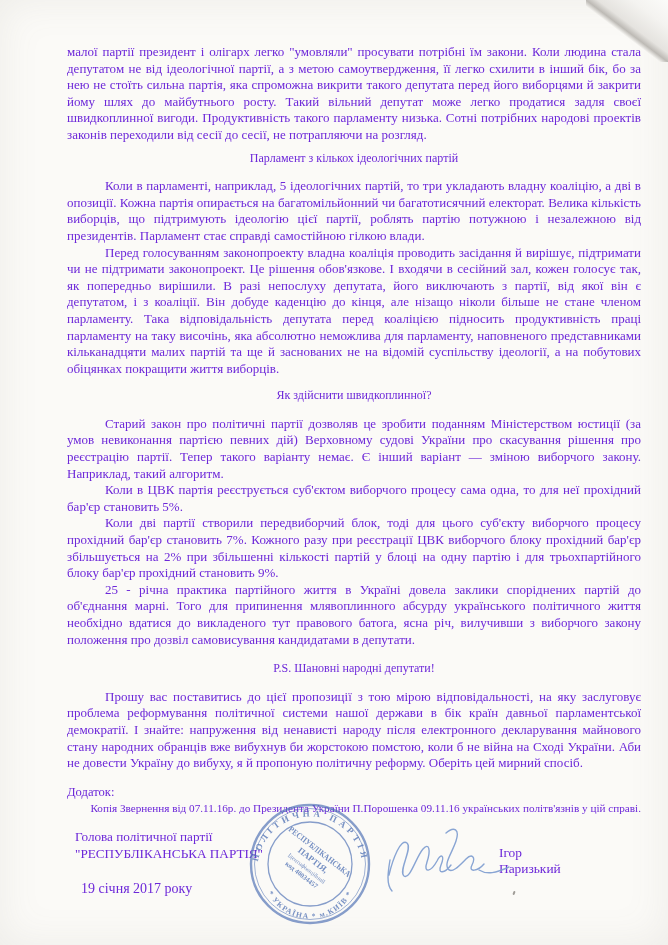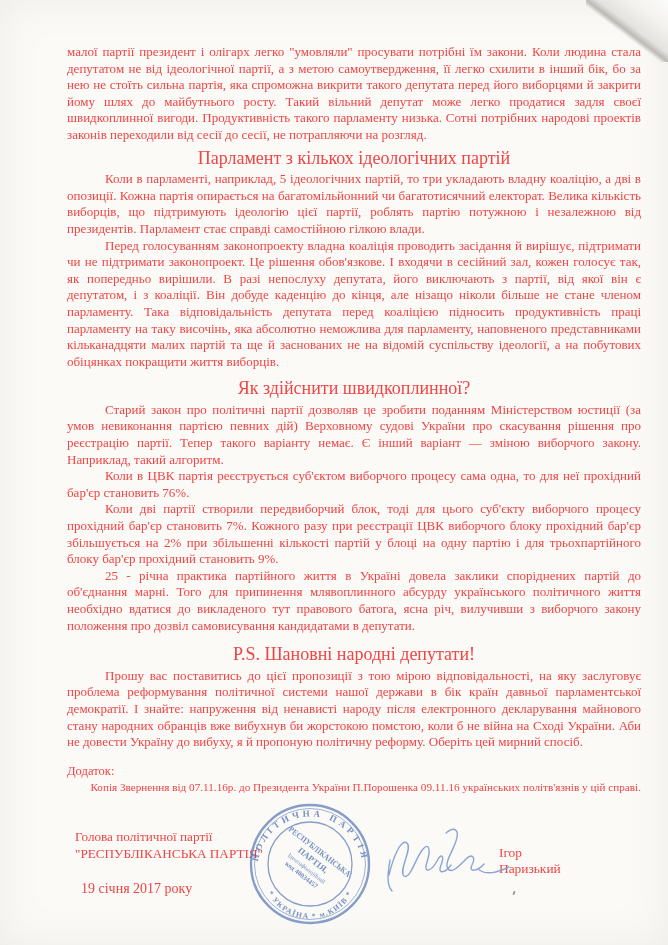--- a/index.html
+++ b/index.html
@@ -1,35 +1,35 @@
 <!DOCTYPE html>
 <html><head>
 <meta charset="utf-8">
 <style>
   html,body { margin:0; padding:0; background:#e9e7e3; }
   .page {
     position:relative; width:668px; height:945px; margin:0 auto;
     background:#fbfaf7; overflow:hidden;
     font-family:"Liberation Serif","DejaVu Serif",serif;
-    color:#ef4444;
+    color:#6d28d9;
     box-shadow: inset 0 0 40px rgba(120,115,105,.10);
   }
   .corner-fold {
     position:absolute; top:0; right:0; width:82px; height:62px;
     background: linear-gradient(to top right,
       rgba(0,0,0,0) 45%, #bdbab5 50%, #e5e3df 57%, #f4f3f0 78%, #fbfbf9 100%);
   }
   .content { position:absolute; left:67px; top:44px; width:574px; }
   .body-p {
     margin:0; font-size:13px; line-height:16.6px;
     text-align:justify; text-indent:38px;
   }
   .no-indent { text-indent:0; }
   .heading {
-    margin:5px; font-size:18px; line-height:16.6px; font-weight:400;
+    margin:12px; font-size:12px; line-height:16.6px; font-weight:400;
     text-align:center;
   }
   .gap-sm { margin-top:6px; }
   .gap-md { margin-top:10px; }
   .gap-lg { margin-top:12px; }
   .attachment { margin-top:13px; }
   .attachment-label {
     font-size:12.6px; line-height:15px; margin:0;
   }
   .attachment-desc {
@@ -54,21 +54,21 @@
 
   <div class="content">
     <p class="body-p no-indent">малої партії президент і олігарх легко "умовляли" просувати потрібні їм закони. Коли людина стала депутатом не від ідеологічної партії, а з метою самоутвердження, її легко схилити в інший бік, бо за нею не стоїть сильна партія, яка спроможна викрити такого депутата перед його виборцями й закрити йому шлях до майбутнього росту. Такий вільний депутат може легко продатися задля своєї швидкоплинної вигоди. Продуктивність такого парламенту низька. Сотні потрібних народові проектів законів переходили від сесії до сесії, не потрапляючи на розгляд.</p>
 
     <p class="heading gap-sm">Парламент з кількох ідеологічних партій</p>
     <p class="body-p">Коли в парламенті, наприклад, 5 ідеологічних партій, то три укладають владну коаліцію, а дві в опозиції. Кожна партія опирається на багатомільйонний чи багатотисячний електорат. Велика кількість виборців, що підтримують ідеологію цієї партії, роблять партію потужною і незалежною від президентів. Парламент стає справді самостійною гілкою влади.</p>
     <p class="body-p">Перед голосуванням законопроекту владна коаліція проводить засідання й вирішує, підтримати чи не підтримати законопроект. Це рішення обов'язкове. І входячи в сесійний зал, кожен голосує так, як попередньо вирішили. В разі непослуху депутата, його виключають з партії, від якої він є депутатом, і з коаліції. Він добуде каденцію до кінця, але нізащо ніколи більше не стане членом парламенту. Така відповідальність депутата перед коаліцією підносить продуктивність праці парламенту на таку височінь, яка абсолютно неможлива для парламенту, наповненого представниками кільканадцяти малих партій та ще й заснованих не на відомій суспільству ідеології, а на побутових обіцянках покращити життя виборців.</p>
 
     <p class="heading gap-md">Як здійснити швидкоплинної?</p>
     <p class="body-p">Старий закон про політичні партії дозволяв це зробити поданням Міністерством юстиції (за умов невиконання партією певних дій) Верховному судові України про скасування рішення про реєстрацію партії. Тепер такого варіанту немає. Є інший варіант — зміною виборчого закону. Наприклад, такий алгоритм.</p>
-    <p class="body-p">Коли в ЦВК партія реєструється суб'єктом виборчого процесу сама одна, то для неї прохідний бар'єр становить 76%.</p>
+    <p class="body-p">Коли в ЦВК партія реєструється суб'єктом виборчого процесу сама одна, то для неї прохідний бар'єр становить 5%.</p>
     <p class="body-p">Коли дві партії створили передвиборчий блок, тоді для цього суб'єкту виборчого процесу прохідний бар'єр становить 7%. Кожного разу при реєстрації ЦВК виборчого блоку прохідний бар'єр збільшується на 2% при збільшенні кількості партій у блоці на одну партію і для трьохпартійного блоку бар'єр прохідний становить 9%.</p>
     <p class="body-p">25 - річна практика партійного життя в Україні довела заклики споріднених партій до об'єднання марні. Того для припинення млявоплинного абсурду українського політичного життя необхідно вдатися до викладеного тут правового батога, ясна річ, вилучивши з виборчого закону положення про дозвіл самовисування кандидатами в депутати.</p>
 
     <p class="heading gap-lg">P.S. Шановні народні депутати!</p>
     <p class="body-p">Прошу вас поставитись до цієї пропозиції з тою мірою відповідальності, на яку заслуговує проблема реформування політичної системи нашої держави в бік країн давньої парламентської демократії. І знайте: напруження від ненависті народу після електронного декларування майнового стану народних обранців вже вибухнув би жорстокою помстою, коли б не війна на Сході України. Аби не довести Україну до вибуху, я й пропоную політичну реформу. Оберіть цей мирний спосіб.</p>
 
     <div class="attachment">
       <p class="attachment-label">Додаток:</p>
       <p class="attachment-desc">Копія Звернення від 07.11.16р. до Президента України  П.Порошенка 09.11.16 українських політв'язнів у цій справі.</p>
     </div>

